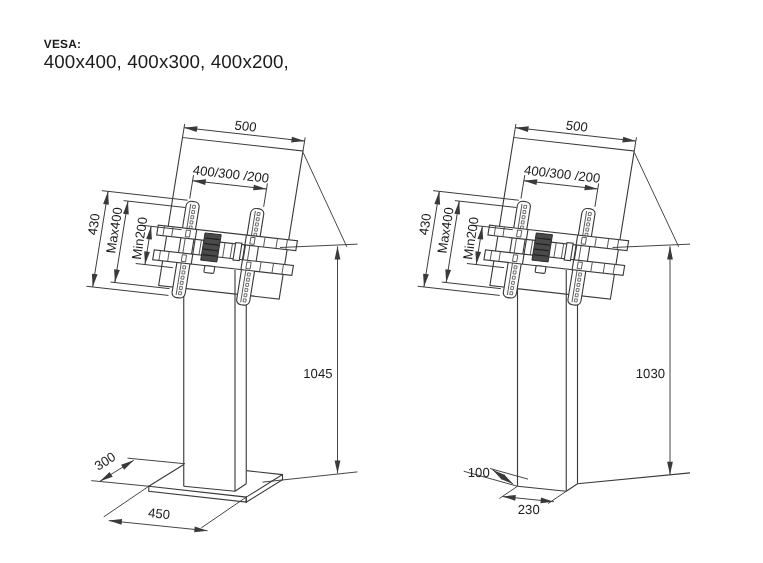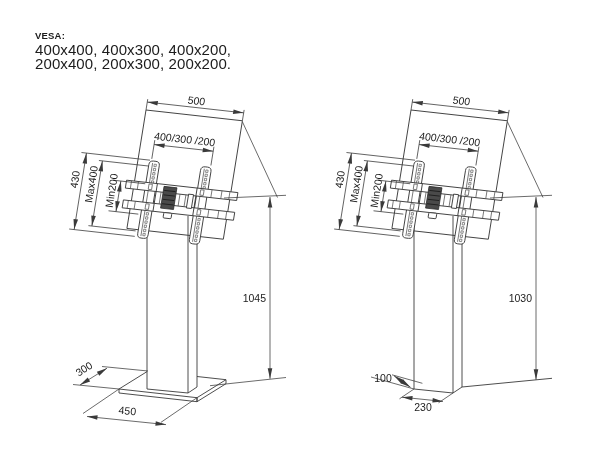--- a/index.html
+++ b/index.html
@@ -20,21 +20,20 @@
   .hatch{stroke:#1e1e1e;stroke-width:0.9;}
 </style>
 </head>
 <body>
 
 <div id="page">
 
   <div id="vesa-block">
     <div class="vesa-title">VESA:</div>
     <div class="vesa-line">400x400, 400x300, 400x200,</div>
-    <div class="vesa-line">200x400, 200x300, 200x200.</div>
   </div>
 
   <svg width="610" height="450" viewBox="0 0 610 450">
     <defs>
       <marker id="as" viewBox="0 0 12 8" refX="0.5" refY="4" markerWidth="12" markerHeight="8" orient="auto" markerUnits="userSpaceOnUse">
         <path d="M0.5,4 L11,1.7 L11,6.3 Z" fill="#3a3a3a"></path>
       </marker>
       <marker id="ae" viewBox="0 0 12 8" refX="11.5" refY="4" markerWidth="12" markerHeight="8" orient="auto" markerUnits="userSpaceOnUse">
         <path d="M11.5,4 L1,1.7 L1,6.3 Z" fill="#3a3a3a"></path>
       </marker>

